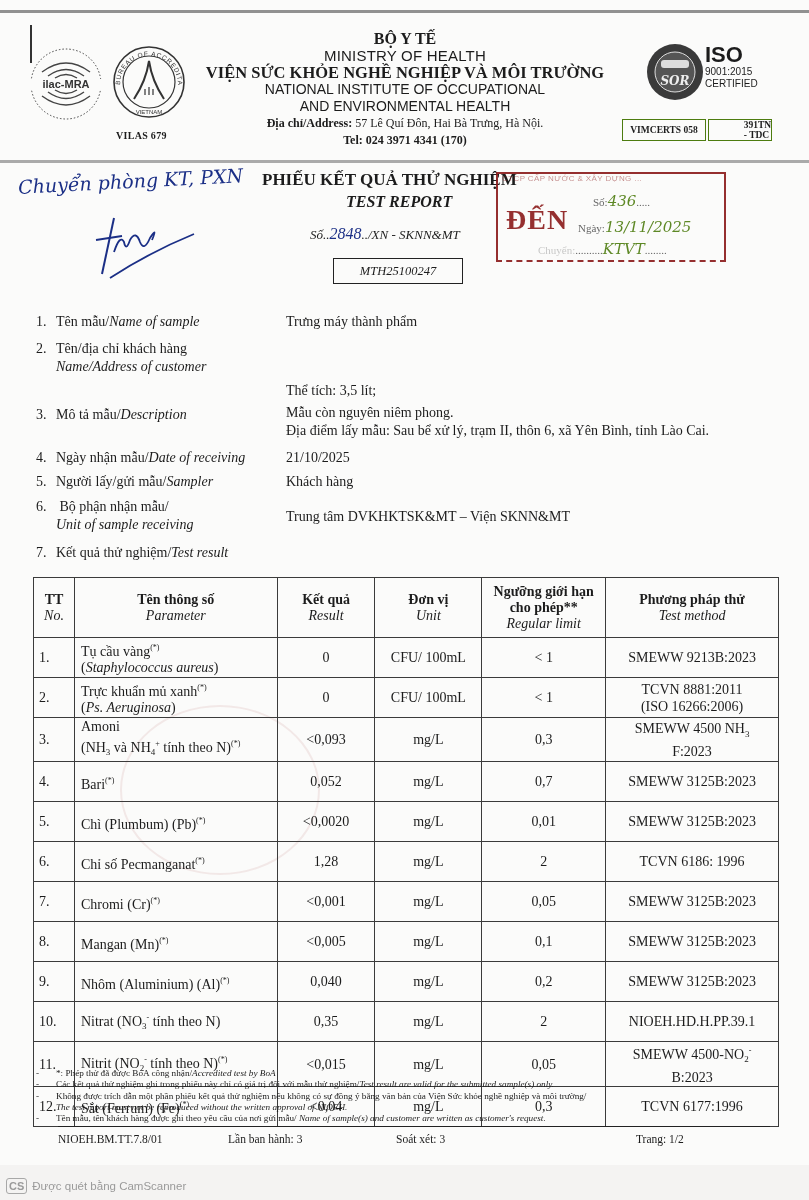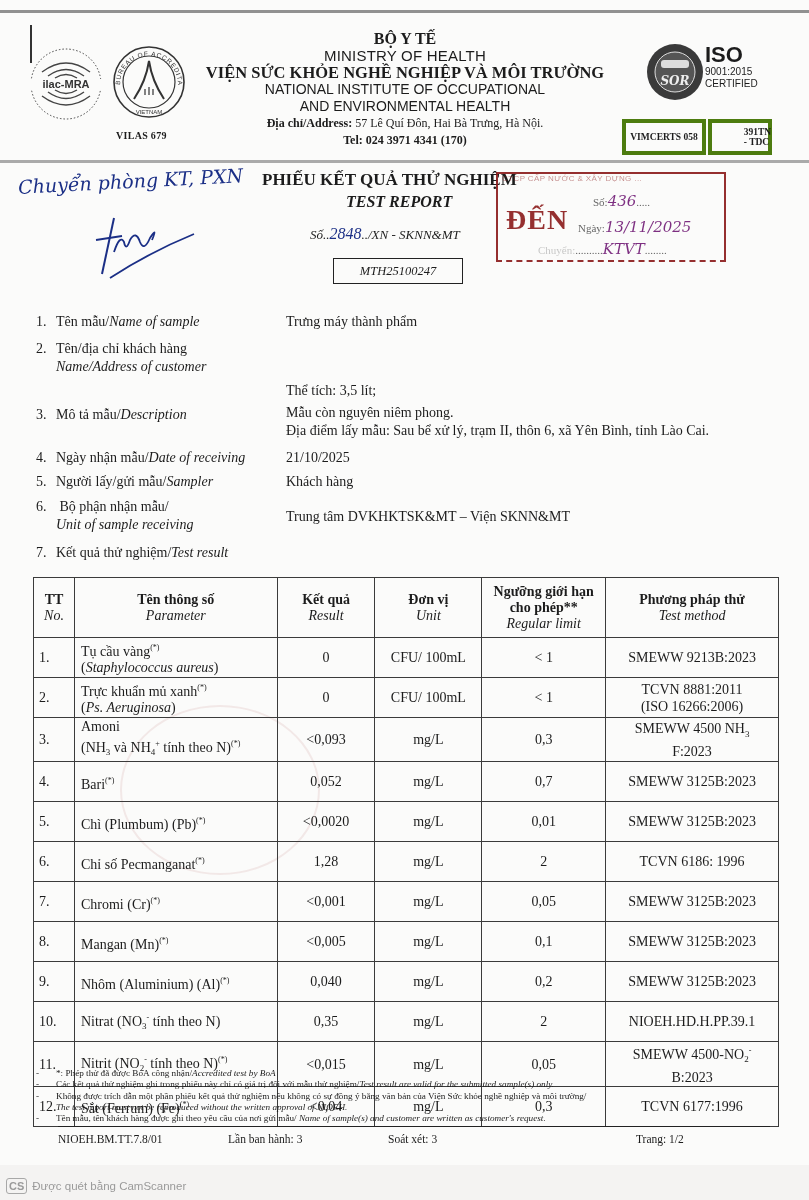--- a/index.html
+++ b/index.html
@@ -11,21 +11,21 @@
   .left-mark { position: absolute; left: 30px; top: 25px; width: 2px; height: 38px; background: #333; }
 
   
   .ilac { position: absolute; left: 28px; top: 46px; width: 76px; height: 76px; }
   .boa { position: absolute; left: 112px; top: 45px; width: 74px; height: 76px; }
   .vilas { position: absolute; left: 116px; top: 130px; font-size: 10px; font-weight: bold; letter-spacing: .3px; }
   .sor { position: absolute; left: 646px; top: 43px; width: 58px; height: 58px; }
   .iso { position: absolute; left: 705px; top: 44px; width: 62px; }
   .iso .big { font-family: "Liberation Sans", sans-serif; font-weight: bold; font-size: 22px; line-height: 22px; }
   .iso .small { font-family: "Liberation Sans", sans-serif; font-size: 10px; line-height: 12px; }
-  .cert-box { position: absolute; top: 119px; height: 36px; border: 4px solid #4d7c0f; font-size: 9.5px; font-weight: bold; display: flex; align-items: center; justify-content: center; }
+  .cert-box { position: absolute; top: 119px; height: 22px; border: 1px solid #4d7c0f; font-size: 9.5px; font-weight: bold; display: flex; align-items: center; justify-content: center; }
 
   
   .inst { position: absolute; left: 170px; top: 30px; width: 470px; text-align: center; line-height: 17px; }
   .inst .l1 { font-size: 16px; font-weight: bold; }
   .inst .l2 { font-size: 15px; font-family: "Liberation Sans", sans-serif; font-weight: normal; letter-spacing: .2px; }
   .inst .l3 { font-size: 16.5px; font-weight: bold; }
   .inst .l4 { font-size: 14px; font-family: "Liberation Sans", sans-serif; }
   .inst .l5 { font-size: 12px; }
   .inst .l5 b, .inst .l6 b { font-weight: bold; }
   .inst .l6 { font-size: 12px; font-weight: bold; }
@@ -41,21 +41,21 @@
   .subtitle { position: absolute; left: 346px; top: 193px; font-size: 16px; font-weight: bold; font-style: italic; }
   .so-line { position: absolute; left: 310px; top: 225px; font-size: 13px; font-style: italic; }
   .so-line .hw { color: #1b2f86; font-size: 16px; }
   .code-box { position: absolute; left: 333px; top: 258px; width: 130px; height: 26px; border: 1px solid #222; font-size: 12.5px; font-style: italic; display: flex; align-items: center; justify-content: center; }
 
   
   .stamp { position: absolute; left: 496px; top: 172px; width: 230px; height: 90px; border-left: 2px solid #8b1a1a; border-right: 2px solid #8b1a1a; border-top: 2px solid #8b1a1a; border-bottom: 2px dashed #8b1a1a; color: #8b1a1a; opacity: .9; }
   .stamp .s-top { position: absolute; left: 4px; top: 0; font-family: "Liberation Sans", sans-serif; font-size: 8px; letter-spacing: .4px; opacity: .55; }
   .stamp .s-den { position: absolute; left: 8px; top: 30px; font-size: 28px; font-weight: bold; letter-spacing: 1px; }
   .stamp .s-row { position: absolute; left: 95px; font-size: 11px; color: #555; }
-  .stamp .s-row .hw { color: #701a75; font-style: italic; font-size: 15px; font-family: "DejaVu Serif", serif; }
+  .stamp .s-row .hw { color: #4d7c0f; font-style: italic; font-size: 15px; font-family: "DejaVu Serif", serif; }
 
   
   .info { position: absolute; left: 36px; font-size: 14px; line-height: 18px; }
   .info .n { display: inline-block; width: 20px; }
   .info i { font-style: italic; }
   .val { position: absolute; left: 286px; font-size: 14px; line-height: 18px; }
   .val i { font-style: italic; }
 
   
   .tbl { position: absolute; left: 33px; top: 577px; width: 746px; border-collapse: collapse; font-size: 14px; }
@@ -318,20 +318,20 @@
         <span><span>Không được trích dẫn một phần phiếu kết quả thử nghiệm nếu không có sự đồng ý bằng văn bản của Viện Sức khỏe nghề nghiệp và môi trường/</span><br><i>The test report must not be reproduced without the written approval of NIOEH.</i></span>
       </div>
     <div class="row">
         <span class="dash">-</span>
         <span><span>Tên mẫu, tên khách hàng được ghi theo yêu cầu của nơi gửi mẫu/ </span><i>Name of sample(s) and customer are written as customer's request.</i></span>
       </div>
   </div>
   <div class="foot-rule"></div>
   <div class="foot" style="left:58px;">NIOEH.BM.TT.7.8/01</div>
   <div class="foot" style="left:228px;">Lần ban hành: 3</div>
-  <div class="foot" style="left:388px;">Soát xét: 3</div>
+  <div class="foot" style="left:396px;">Soát xét: 3</div>
   <div class="foot" style="left:636px;">Trang: 1/2</div>
 </div>
 
 <div class="cs">
   <span class="logo">CS</span>
   <span>Được quét bằng CamScanner</span>
 </div>
 
 </body></html>

